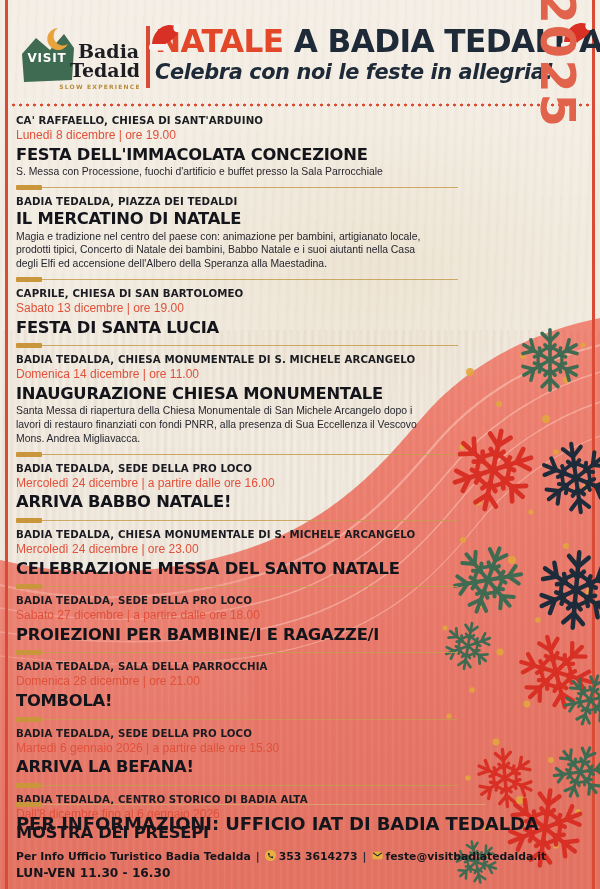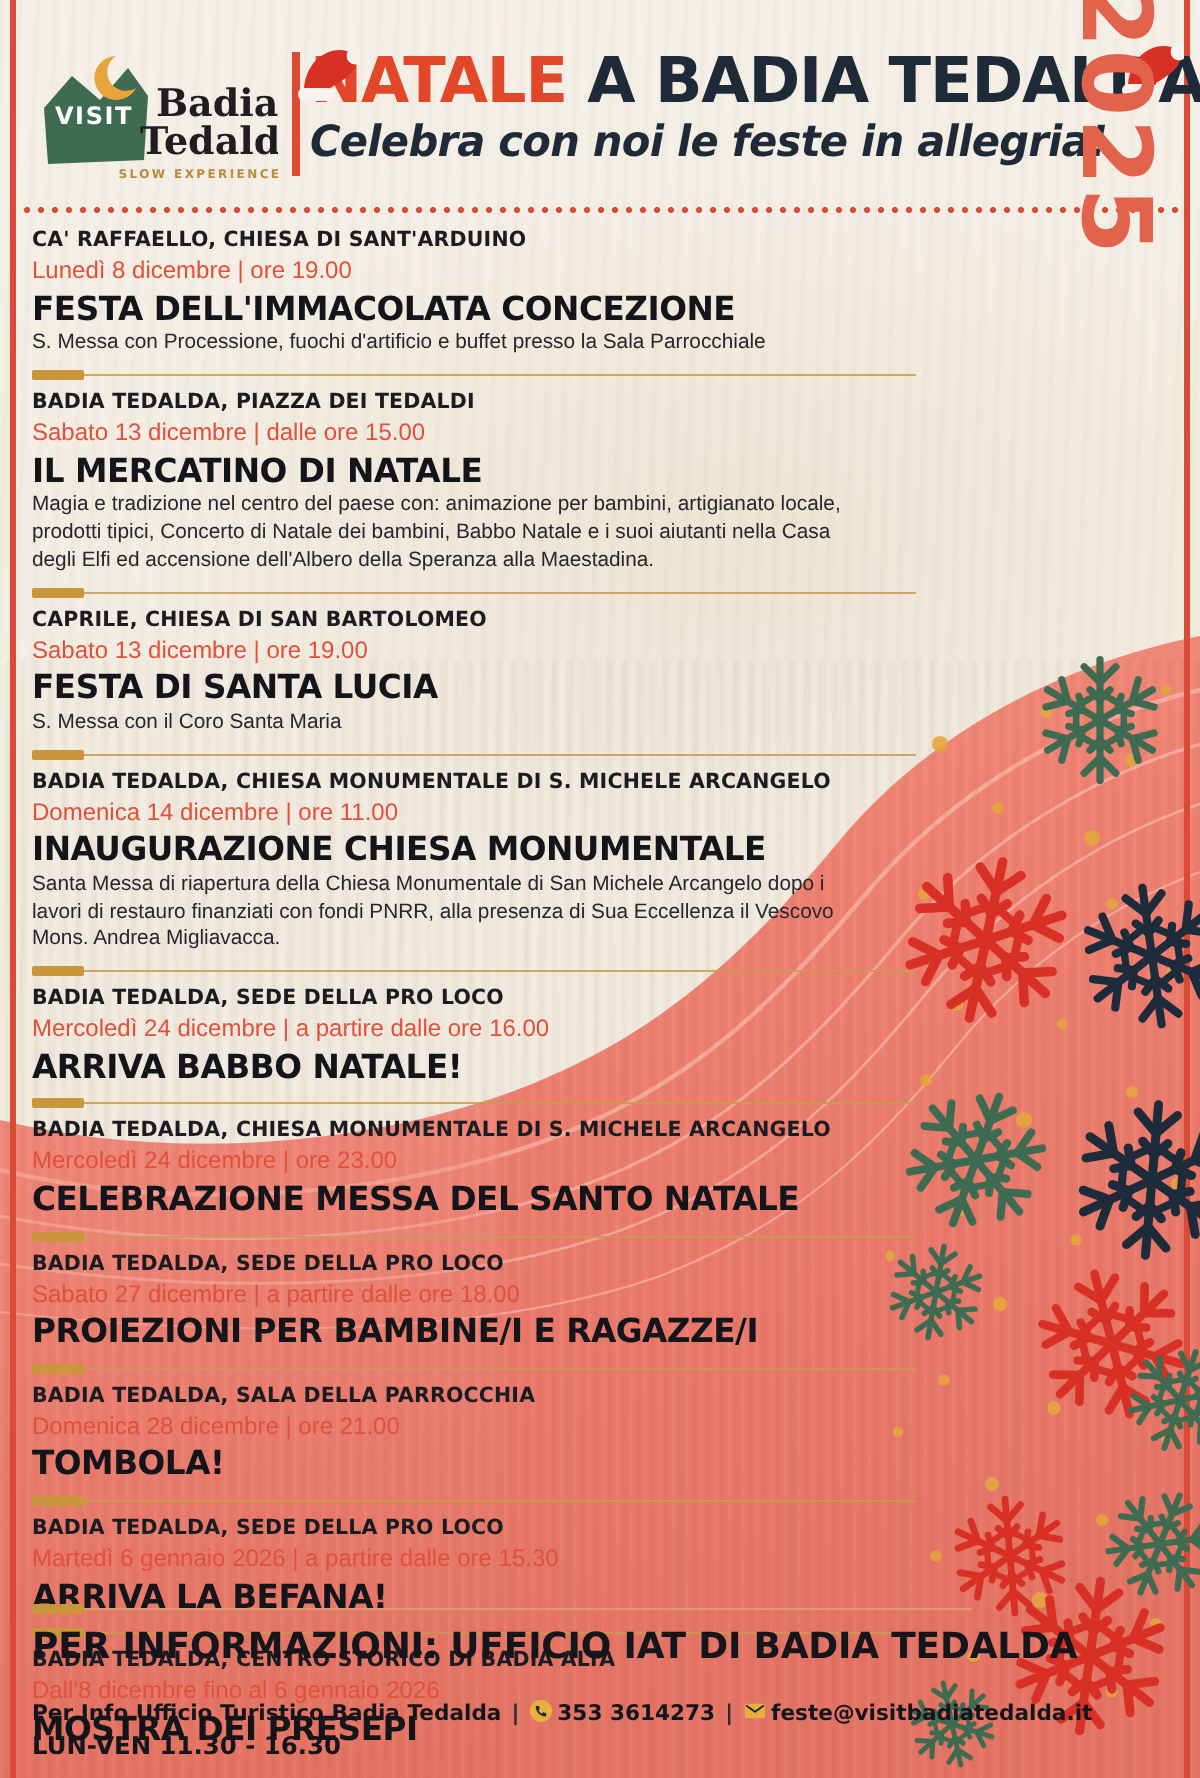--- a/index.html
+++ b/index.html
@@ -436,31 +436,29 @@
     <div class="event">
       <div class="ev-venue">CA' RAFFAELLO, CHIESA DI SANT'ARDUINO</div>
       <div class="ev-date">Lunedì 8 dicembre | ore 19.00</div>
       <div class="ev-title">FESTA DELL'IMMACOLATA CONCEZIONE</div>
       <div class="ev-desc">S. Messa con Processione, fuochi d'artificio e buffet presso la Sala Parrocchiale</div>
     </div>
     <div class="sep"></div>
 
     <div class="event">
       <div class="ev-venue">BADIA TEDALDA, PIAZZA DEI TEDALDI</div>
-      <div class="ev-date">Sabato 13 dicembre | dalle ore 15.00</div>
       <div class="ev-title">IL MERCATINO DI NATALE</div>
       <div class="ev-desc">Magia e tradizione nel centro del paese con: animazione per bambini, artigianato locale, prodotti tipici, Concerto di Natale dei bambini, Babbo Natale e i suoi aiutanti nella Casa degli Elfi ed accensione dell'Albero della Speranza alla Maestadina.</div>
     </div>
     <div class="sep"></div>
 
     <div class="event">
       <div class="ev-venue">CAPRILE, CHIESA DI SAN BARTOLOMEO</div>
       <div class="ev-date">Sabato 13 dicembre | ore 19.00</div>
       <div class="ev-title">FESTA DI SANTA LUCIA</div>
-      <div class="ev-desc">S. Messa con il Coro Santa Maria</div>
     </div>
     <div class="sep"></div>
 
     <div class="event">
       <div class="ev-venue">BADIA TEDALDA, CHIESA MONUMENTALE DI S. MICHELE ARCANGELO</div>
       <div class="ev-date">Domenica 14 dicembre | ore 11.00</div>
       <div class="ev-title">INAUGURAZIONE CHIESA MONUMENTALE</div>
       <div class="ev-desc">Santa Messa di riapertura della Chiesa Monumentale di San Michele Arcangelo dopo i lavori di restauro finanziati con fondi PNRR, alla presenza di Sua Eccellenza il Vescovo Mons. Andrea Migliavacca.</div>
     </div>
     <div class="sep"></div>

